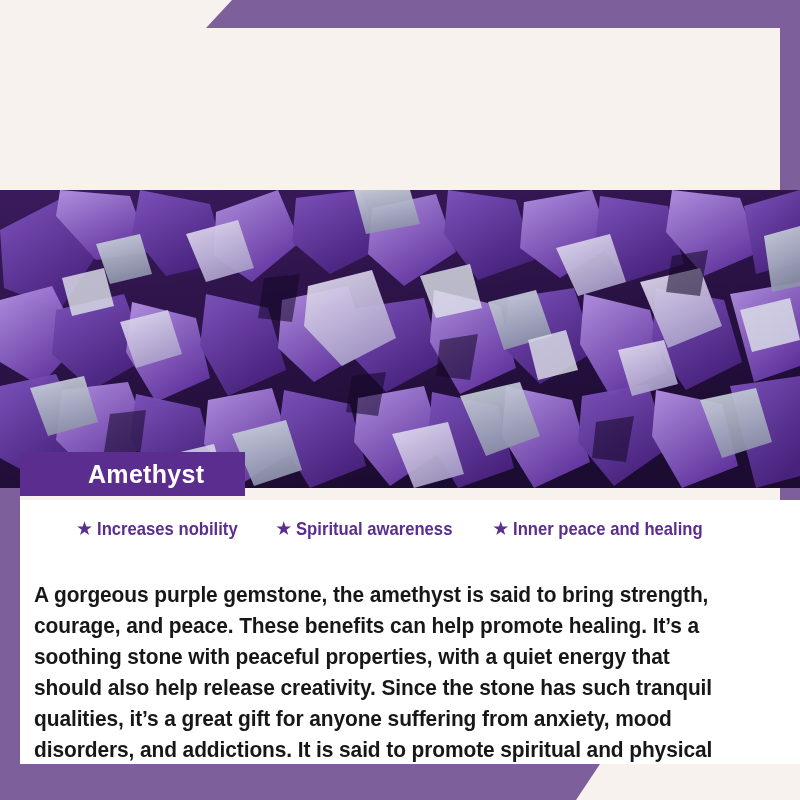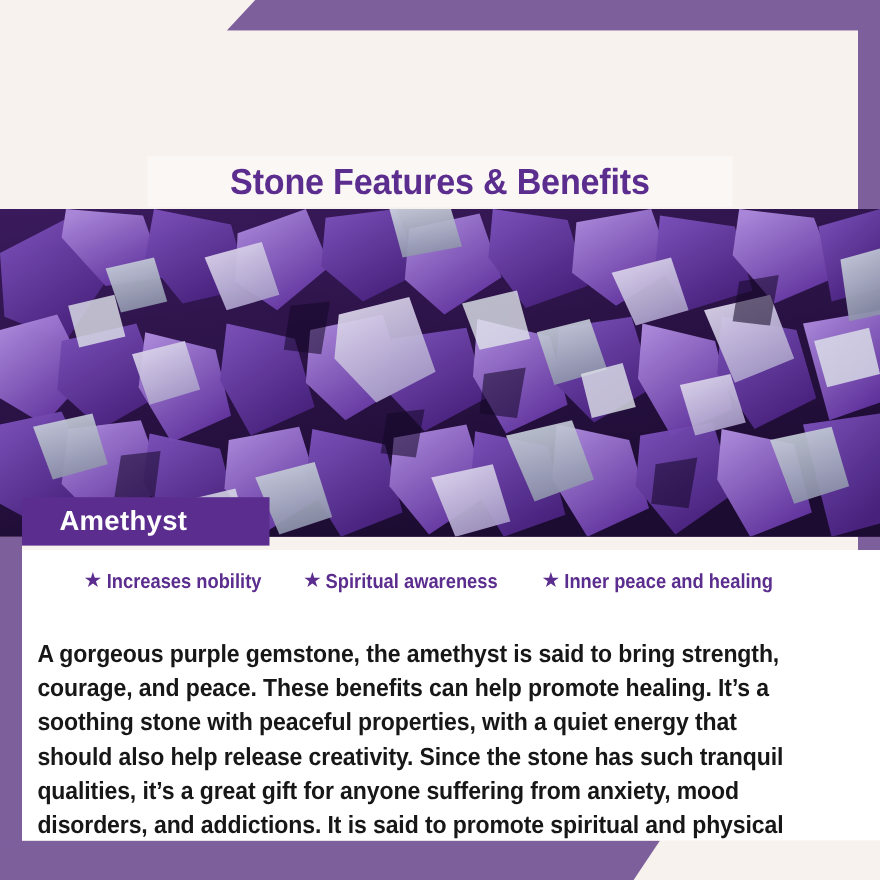--- a/index.html
+++ b/index.html
@@ -124,21 +124,21 @@
     position: absolute;
     left: 20px;
     top: 452px;
     width: 225px;
     height: 44px;
     background: #5b2d8e;
     display: flex;
     align-items: center;
   }
   .name-banner-text {
-    margin-left: 34px;
+    margin-left: 68px;
     color: #ffffff;
     font-size: 25px;
     font-weight: bold;
     letter-spacing: 0.3px;
   }
 
   
   .benefits {
     position: absolute;
     left: 20px;
@@ -199,23 +199,20 @@
 </style>
 </head>
 <body>
 
 <div id="poster">
 
   <div class="band band-top"></div>
   <div class="band band-right"></div>
 
 
-  <div class="title-plate">
-    <span class="title-text">Stone Features &amp; Benefits</span>
-  </div>
 
   <div class="photo">
     <svg viewBox="0 0 800 298" preserveAspectRatio="none" aria-hidden="true">
       <defs>
         <linearGradient id="gDark" x1="0" y1="0" x2="0.4" y2="1">
           <stop offset="0" stop-color="#3a1a5c"></stop>
             <stop offset="1" stop-color="#1d0c32"></stop>
         </linearGradient>
         <linearGradient id="gMid" x1="0" y1="0" x2="0.6" y2="1">
           <stop offset="0" stop-color="#8055c0"></stop>

